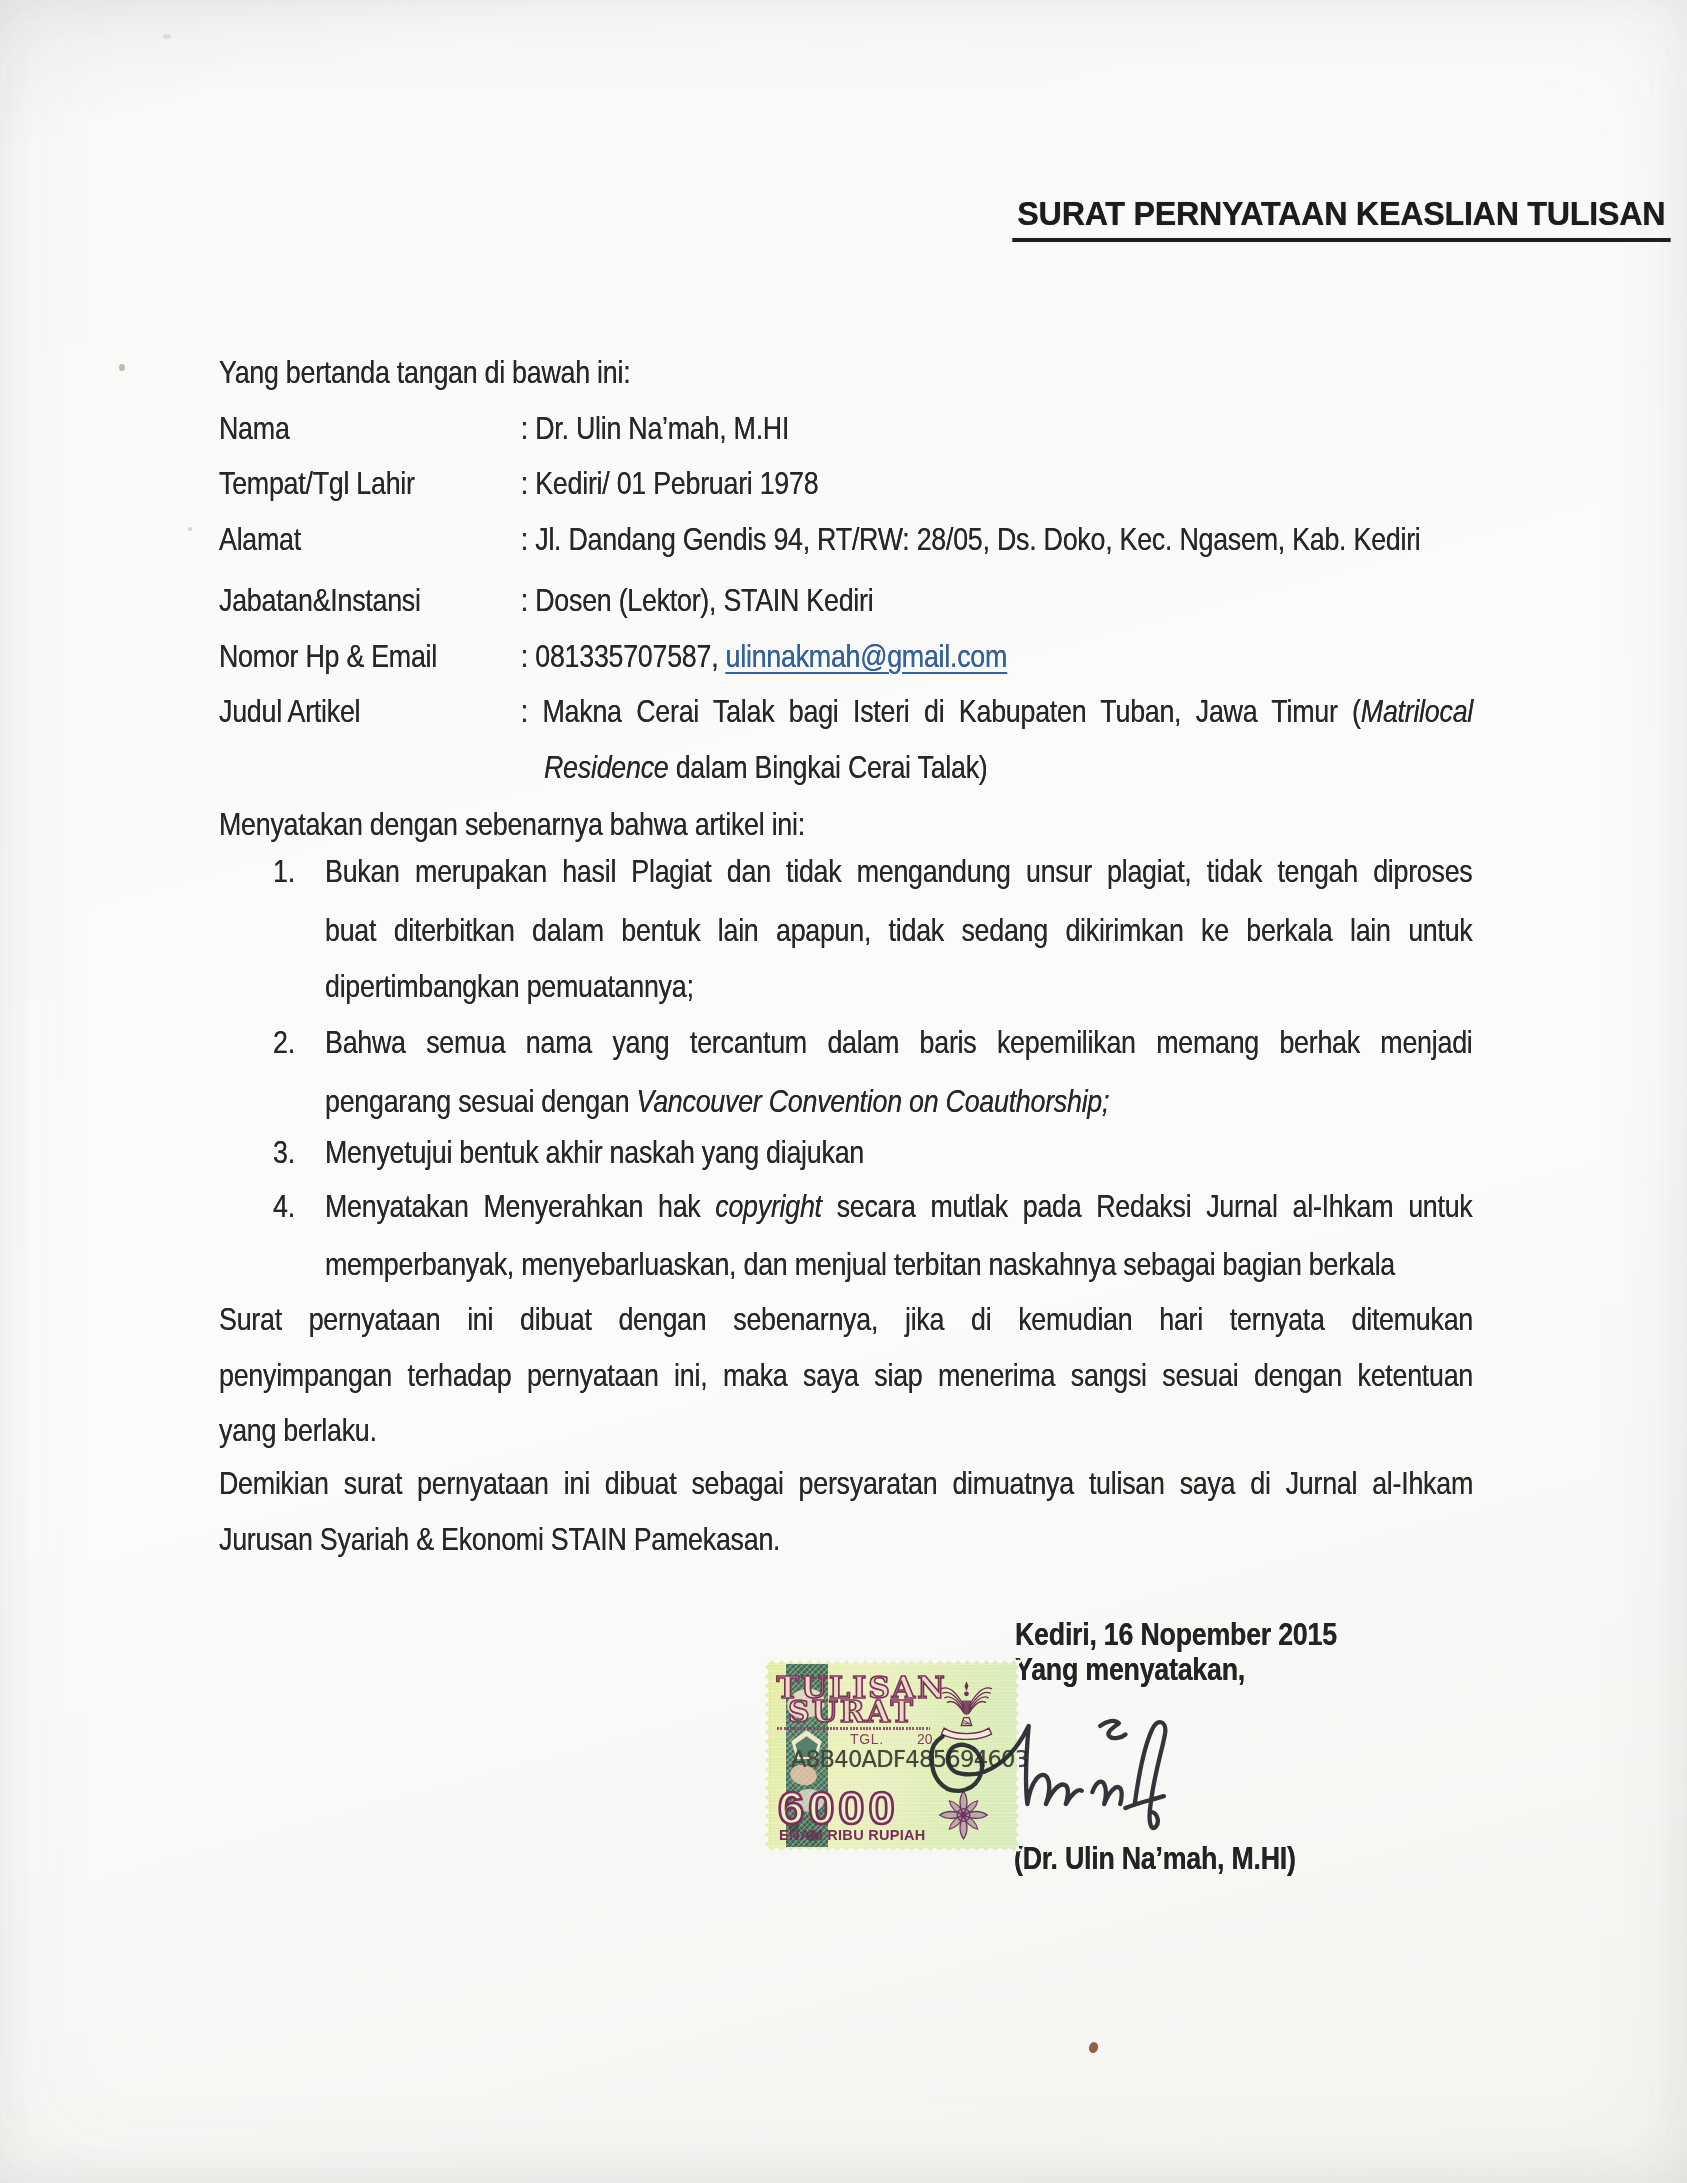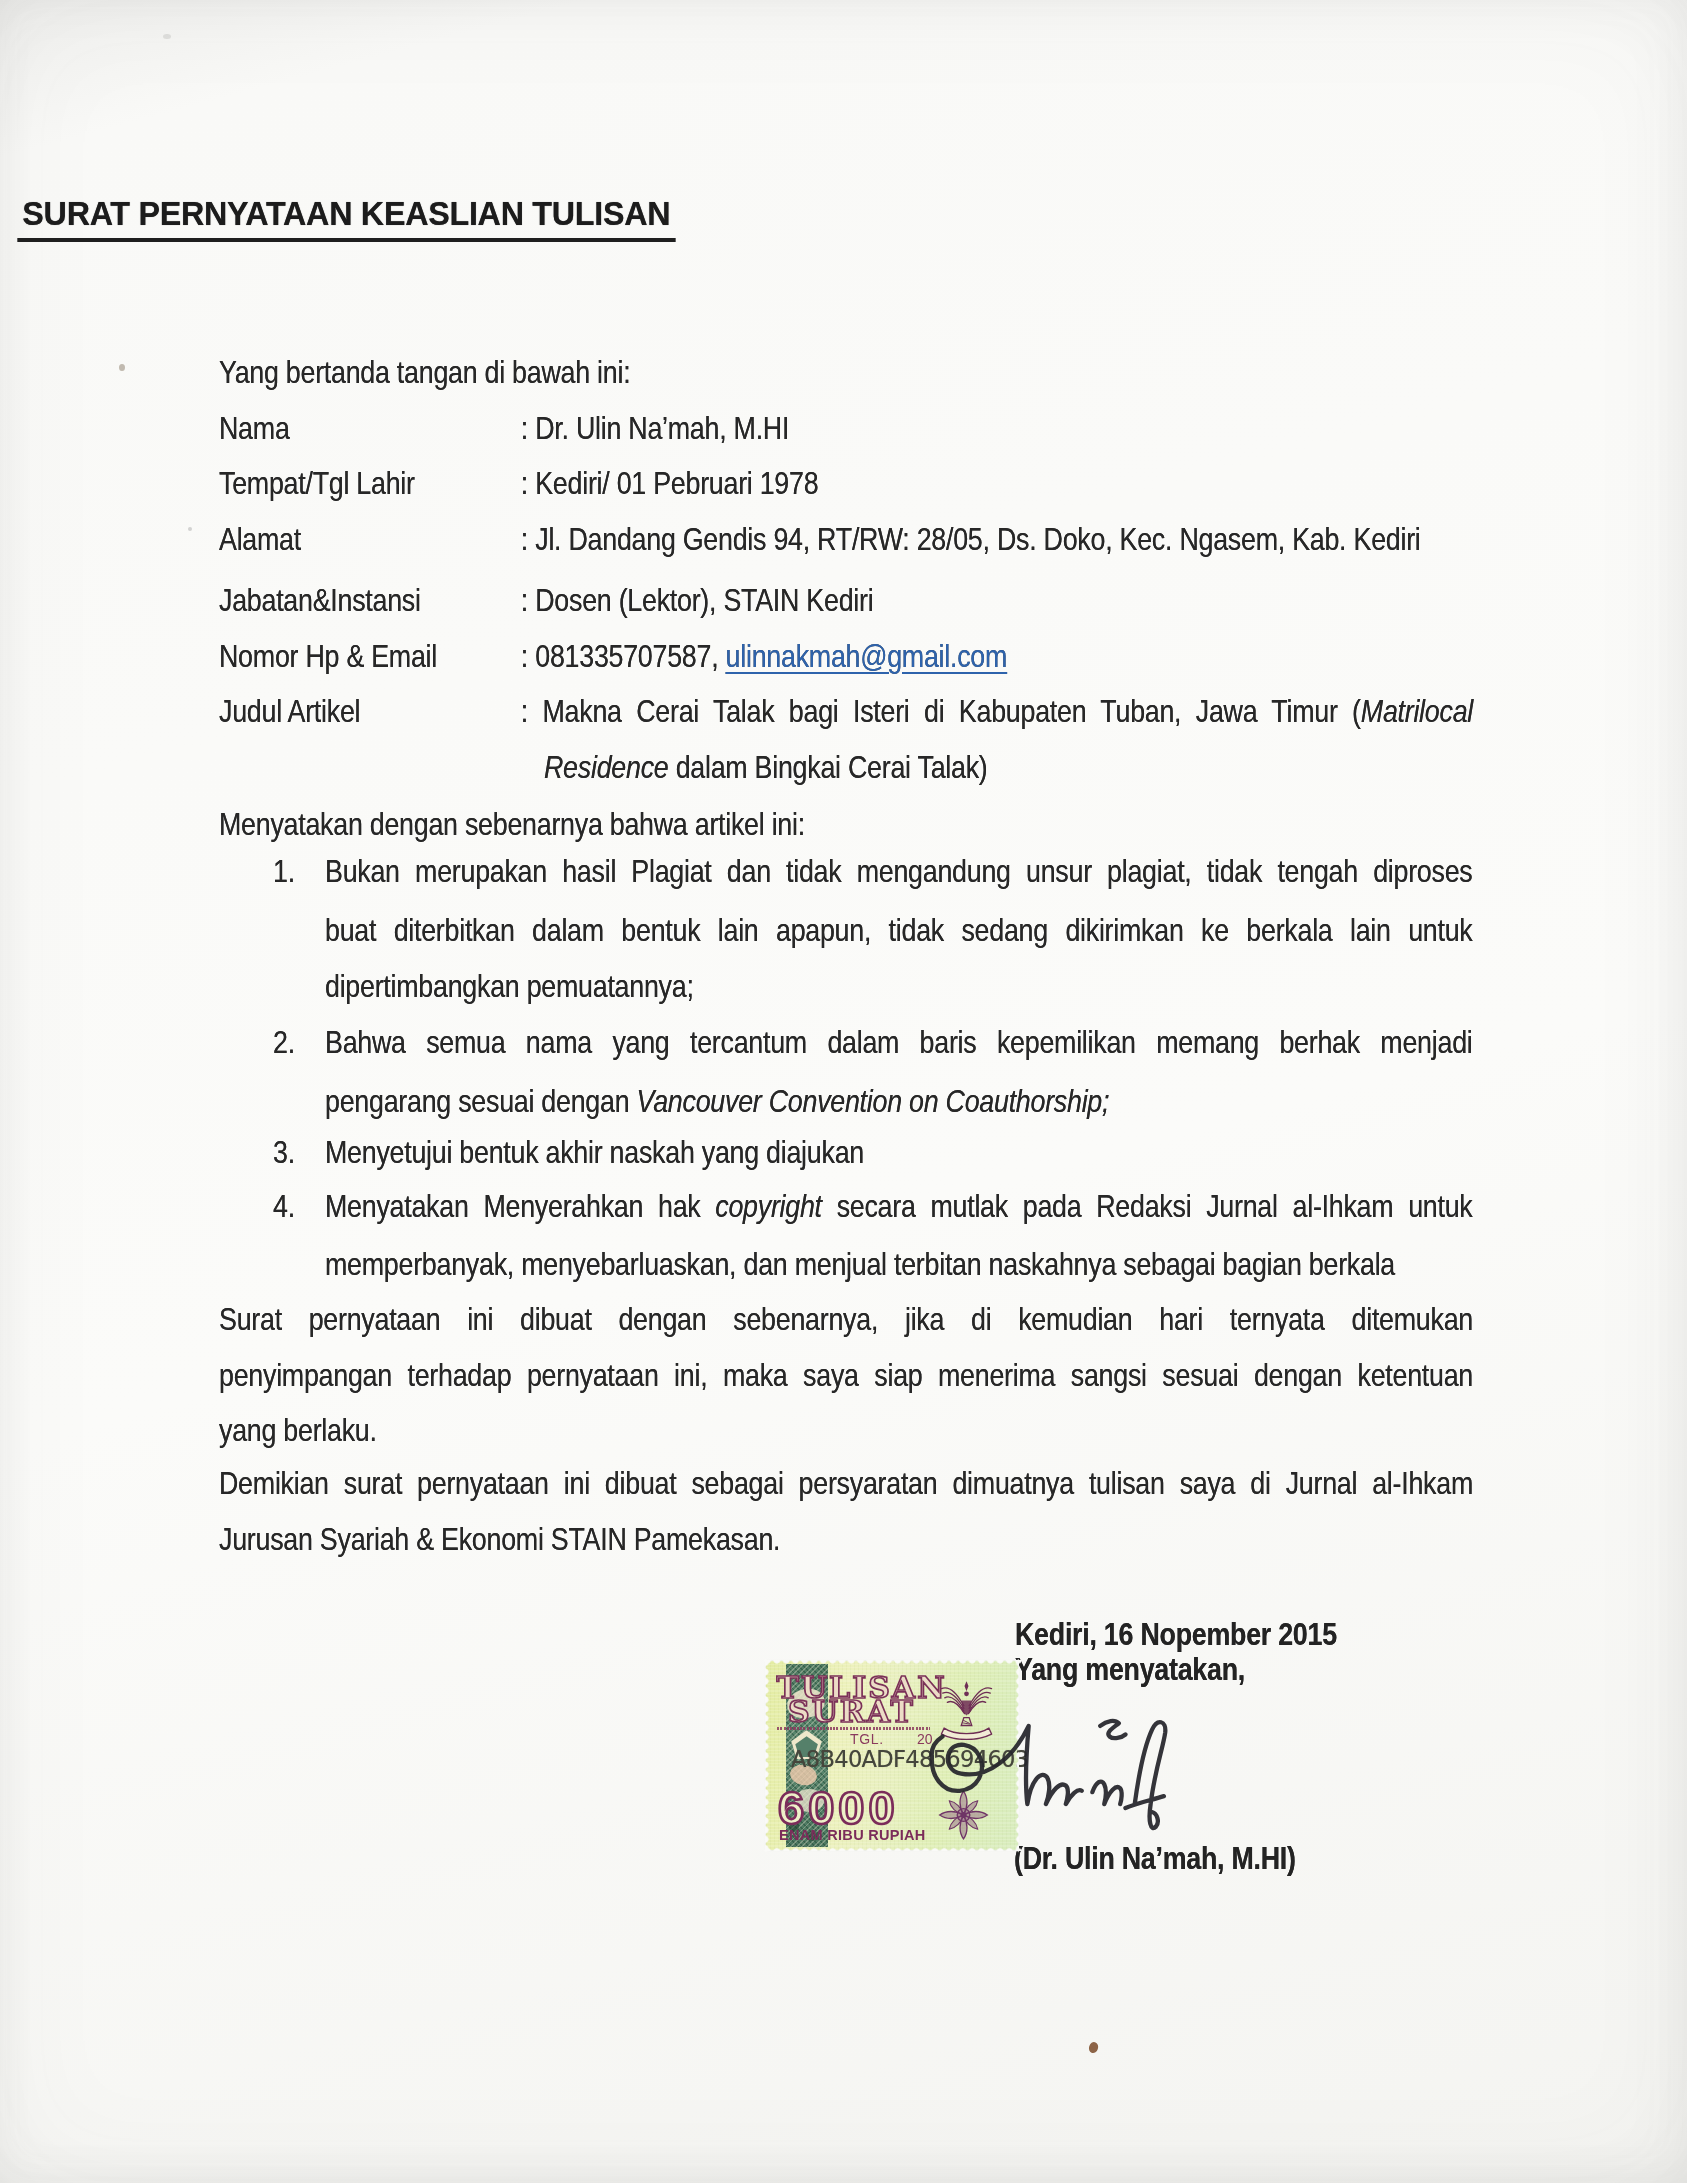--- a/index.html
+++ b/index.html
@@ -24,21 +24,21 @@
   .listline{left:325px;width:1304px;}
   .listline.nojust{width:auto;}
   .num{left:273px;}
   .it{font-style:italic;}
   .link{color:#2e63ac;text-decoration:underline;text-decoration-color:#2e63ac;text-decoration-thickness:2px;text-underline-offset:4.6px;cursor:pointer;}
   
   .frow{left:219px;width:1425px;height:38px;}
   .fval{position:absolute;left:343px;top:0;white-space:nowrap;}
   .fval.judulval{width:1082px;text-align:justify;text-align-last:justify;white-space:normal;}
   
-  .titlebar{position:absolute;top:194px;left:0;width:100%;text-align:left;}
+  .titlebar{position:absolute;top:194px;left:0;width:100%;text-align:right;}
   .titlebar span{
     display:inline-block;font-size:34px;font-weight:bold;color:#1c1c1c;letter-spacing:-0.3px;
     border-bottom:4.6px solid #1f1f1f;padding:0 5.3px 4.6px 5.3px;
     transform:scaleX(0.95);transform-origin:50% 0;
     text-shadow:0 0 0.7px rgba(25,25,25,0.8);
   }
   
   .sigblock{font-weight:bold;color:#232323;}
   
   .stamp{position:absolute;left:766px;top:1661px;width:252px;height:189px;

